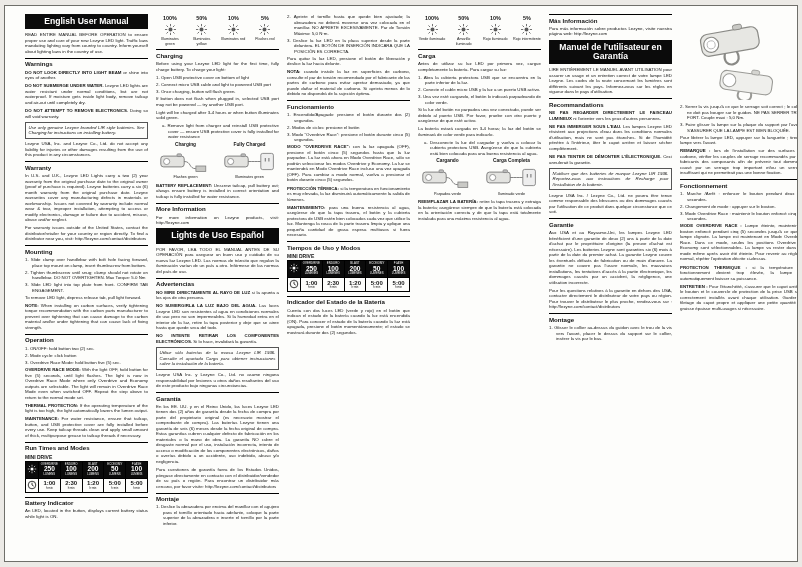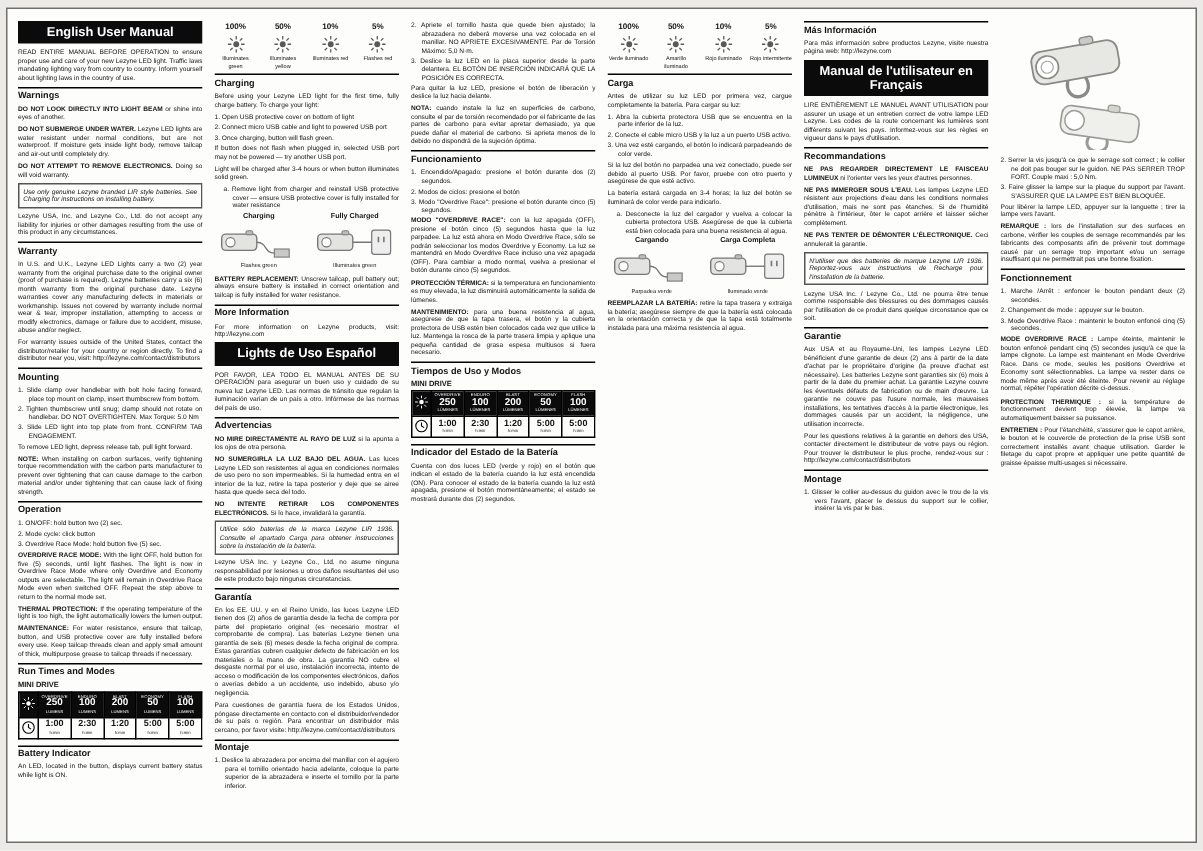--- a/index.html
+++ b/index.html
@@ -7,21 +7,21 @@
   body {
     background: #eceae6;
     font-family: "Liberation Sans", sans-serif;
     color: #141414;
     position: relative;
   }
   .sheet {
     position: absolute; left: 4px; top: 5px; right: 4px; bottom: 5px;
     background: #fdfdfb;
     border: 1px solid #6f6f6a;
-    padding: 8px 7px;
+    padding: 8px 20px;
     display: flex;
     gap: 8px;
     overflow: hidden;
   }
   .col {
     flex: 0 0 123px; width: 123px;
     overflow: hidden;
     font-size: 4.4px; line-height: 1.25;
     text-align: justify;
   }
@@ -405,21 +405,21 @@
       </div>
     </div>
 
     <p><b>REEMPLAZAR LA BATERÍA:</b> <span>retire la tapa trasera y extraiga la batería; asegúrese siempre de que la batería está colocada en la orientación correcta y de que la tapa está totalmente instalada para una máxima resistencia al agua.</span></p>
   </div>
 
   <div class="col">
     <div class="h" style="margin-top:0">Más Información</div>
     <p>Para más información sobre productos Lezyne, visite nuestra página web: http://lezyne.com</p>
 
-    <div class="lang-bar">Manual de l'utilisateur en Français</div>
+    <div class="lang-bar">Manuel de l'utilisateur en Garantía</div>
     <p>LIRE ENTIÈREMENT LE MANUEL AVANT UTILISATION pour assurer un usage et un entretien correct de votre lampe LED Lezyne. Les codes de la route concernant les lumières sont différents suivant les pays. Informez-vous sur les règles en vigueur dans le pays d'utilisation.</p>
 
     <div class="h">Recommandations</div>
     <p><b>NE PAS REGARDER DIRECTEMENT LE FAISCEAU LUMINEUX</b> <span>ni l'orienter vers les yeux d'autres personnes.</span></p>
     <p><b>NE PAS IMMERGER SOUS L'EAU.</b> <span>Les lampes Lezyne LED résistent aux projections d'eau dans les conditions normales d'utilisation, mais ne sont pas étanches. Si de l'humidité pénètre à l'intérieur, ôter le capot arrière et laisser sécher complètement.</span></p>
     <p><b>NE PAS TENTER DE DÉMONTER L'ÉLECTRONIQUE.</b> <span>Ceci annulerait la garantie.</span></p>
     <div class="boxed">N'utiliser que des batteries de marque Lezyne LIR 1936. Reportez-vous aux instructions de Recharge pour l'installation de la batterie.</div>
     <p>Lezyne USA Inc. / Lezyne Co., Ltd. ne pourra être tenue comme responsable des blessures ou des dommages causés par l'utilisation de ce produit dans quelque circonstance que ce soit.</p>
 
     <div class="h">Garantie</div>

